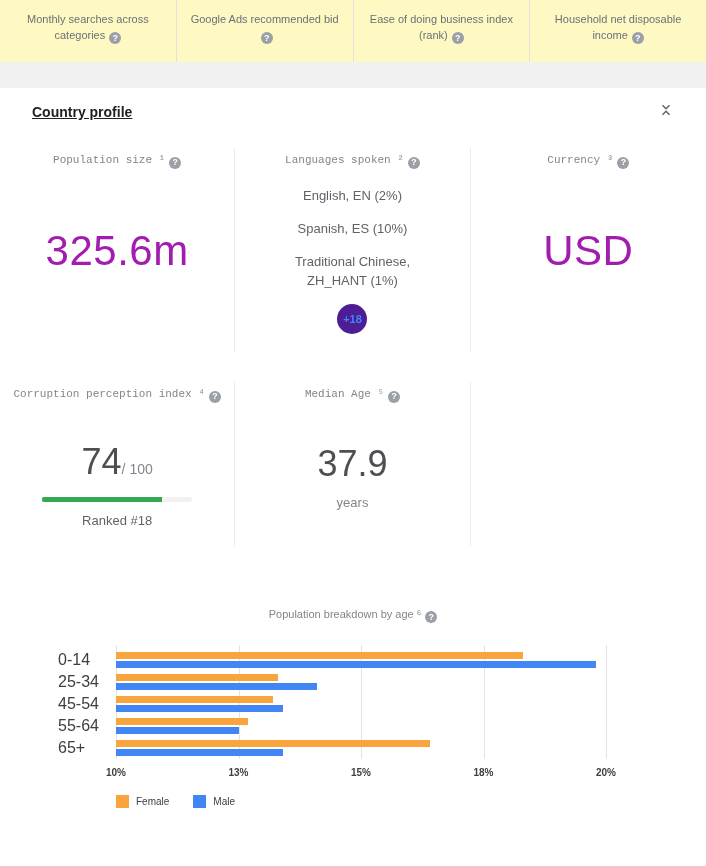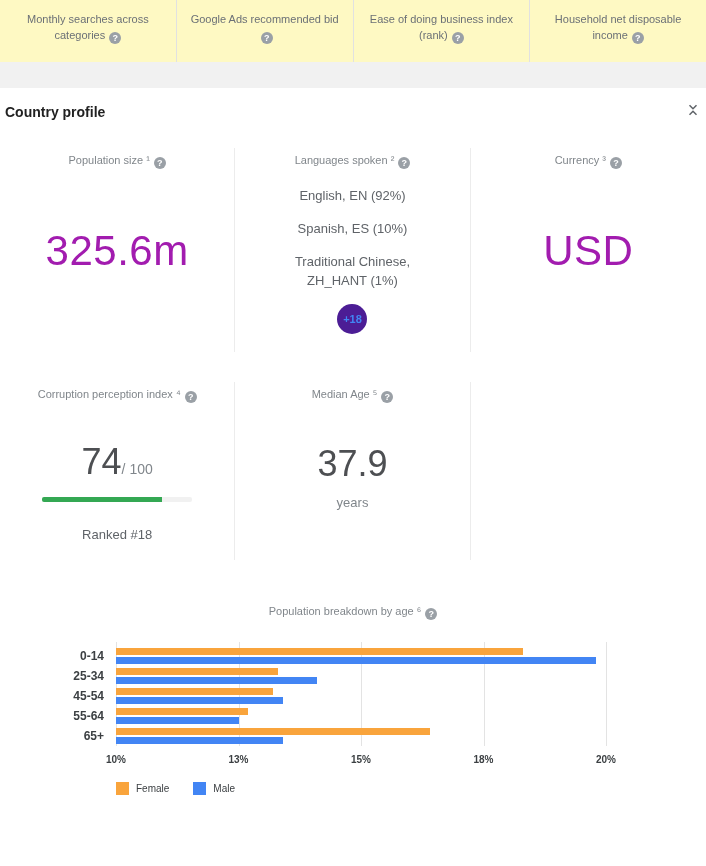--- a/index.html
+++ b/index.html
@@ -23,63 +23,63 @@
   .help {
     display:inline-block; width:12px; height:12px; background:#9aa0a6;
     border-radius:50%; color:#fff; font-size:9px; line-height:12px;
     text-align:center; font-weight:bold; vertical-align:-2px; margin-left:4px;
     cursor:pointer;
   }
   .help::after { content:"?"; }
 
   
   .card { background:#fff; padding-top:16px; }
-  .card-header { display:flex; justify-content:space-between; align-items:flex-end; padding:0 5px; }
+  .card-header { display:flex; justify-content:space-between; align-items:flex-end; padding:0 32px;text-decoration:underline; }
   .card-title { font-size:14px; font-weight:bold; color:#212121; }
   .collapse-btn { cursor:pointer; width:16px; height:16px; display:flex; align-items:center; justify-content:center; }
 
   .metrics-grid { display:grid; grid-template-columns:1fr 1fr 1fr; }
   .row1 { margin-top:28px; }
   .row2 { margin-top:30px; }
   .cell { text-align:center; padding:6px 12px 18px; }
   .cell.bordered { border-right:1px solid #ececec; }
-  .cell-label { font-size:11px; color:#80868b; }
+  .cell-label { font-size:11px; color:#80868b;font-family:Liberation Mono, monospace; }
 
   .big-value { font-size:42px; color:#a21caf; letter-spacing:0.5px; }
   .pop-value, .cur-value { margin-top:58px; }
 
   .lang-list { margin-top:18px; }
   .lang-item {
     font-size:13px; color:#5f6368; line-height:1.45;
     max-width:175px; margin:0 auto 14px;
   }
   .badge {
     display:inline-flex; align-items:center; justify-content:center;
     width:30px; height:30px; border-radius:50%;
     background:#4c1d95; color:#4285f4; font-size:11px; font-weight:bold;
     cursor:pointer;
   }
 
   .score-line { margin-top:38px; font-size:36px; color:#4d4f52; }
   .score-den { font-size:14px; color:#80868b; }
   .progress-track { width:150px; height:5px; background:#f1f1f1; margin:14px auto 0; border-radius:2px; overflow:hidden; }
   .progress-fill { height:100%; background:#34a853; }
-  .rank-text { margin-top:25px; font-size:13px; color:#5f6368; }
+  .rank-text { margin-top:11px; font-size:13px; color:#5f6368; }
 
   .age-value { margin-top:40px; font-size:36px; color:#4d4f52; }
   .age-unit { margin-top:10px; font-size:13px; color:#80868b; }
 
   
-  .chart-section { margin-top:45px; }
+  .chart-section { margin-top:62px; }
   .chart-title { text-align:center; font-size:11px; color:#80868b; }
   .chart-body { position:relative; margin:28px 100px 0 58px; }
   .chart-grid { position:absolute; left:58px; right:0; top:-6px; bottom:-2px; }
   .gridline { position:absolute; top:0; bottom:0; width:1px; background:#e3e3e3; }
   .crow { display:flex; align-items:center; margin-bottom:4px; position:relative; }
-  .crow-label { width:58px; padding-right:12px; text-align:right; font-size:12px; font-weight:bold; color:#3c4043; }
+  .crow-label { width:58px; padding-right:12px; text-align:left; font-size:16px; font-weight:normal; color:#3c4043; }
   .crow-bars { flex:1; display:flex; flex-direction:column; gap:2px; }
   .bar { height:7px; }
   .chart-xaxis { position:relative; height:14px; margin:10px 100px 0 116px; font-size:10px; font-weight:bold; color:#3c4043; }
   .tick { position:absolute; transform:translateX(-50%); }
   .chart-legend { display:flex; gap:24px; margin:14px 0 0 116px; align-items:center; }
   .legend-item { display:flex; align-items:center; gap:7px; font-size:10px; color:#3c4043; }
   .legend-swatch { width:13px; height:13px; display:inline-block; }
 </style>
 </head>
 <body>
@@ -113,21 +113,21 @@
         <span>Population size ¹</span><span class="help"></span>
       </div>
       <div class="big-value pop-value">325.6m</div>
     </div>
 
     <div class="cell bordered">
       <div class="cell-label">
         <span>Languages spoken ²</span><span class="help"></span>
       </div>
       <div class="lang-list" id="lang-list">
-          <div class="lang-item">English, EN (92%)</div>
+          <div class="lang-item">English, EN (2%)</div>
           <div class="lang-item">Spanish, ES (10%)</div>
           <div class="lang-item">Traditional Chinese, ZH_HANT (1%)</div>
         </div>
       <span class="badge">+18</span>
     </div>
 
     <div class="cell">
       <div class="cell-label">
         <span>Currency ³</span><span class="help"></span>
       </div>

